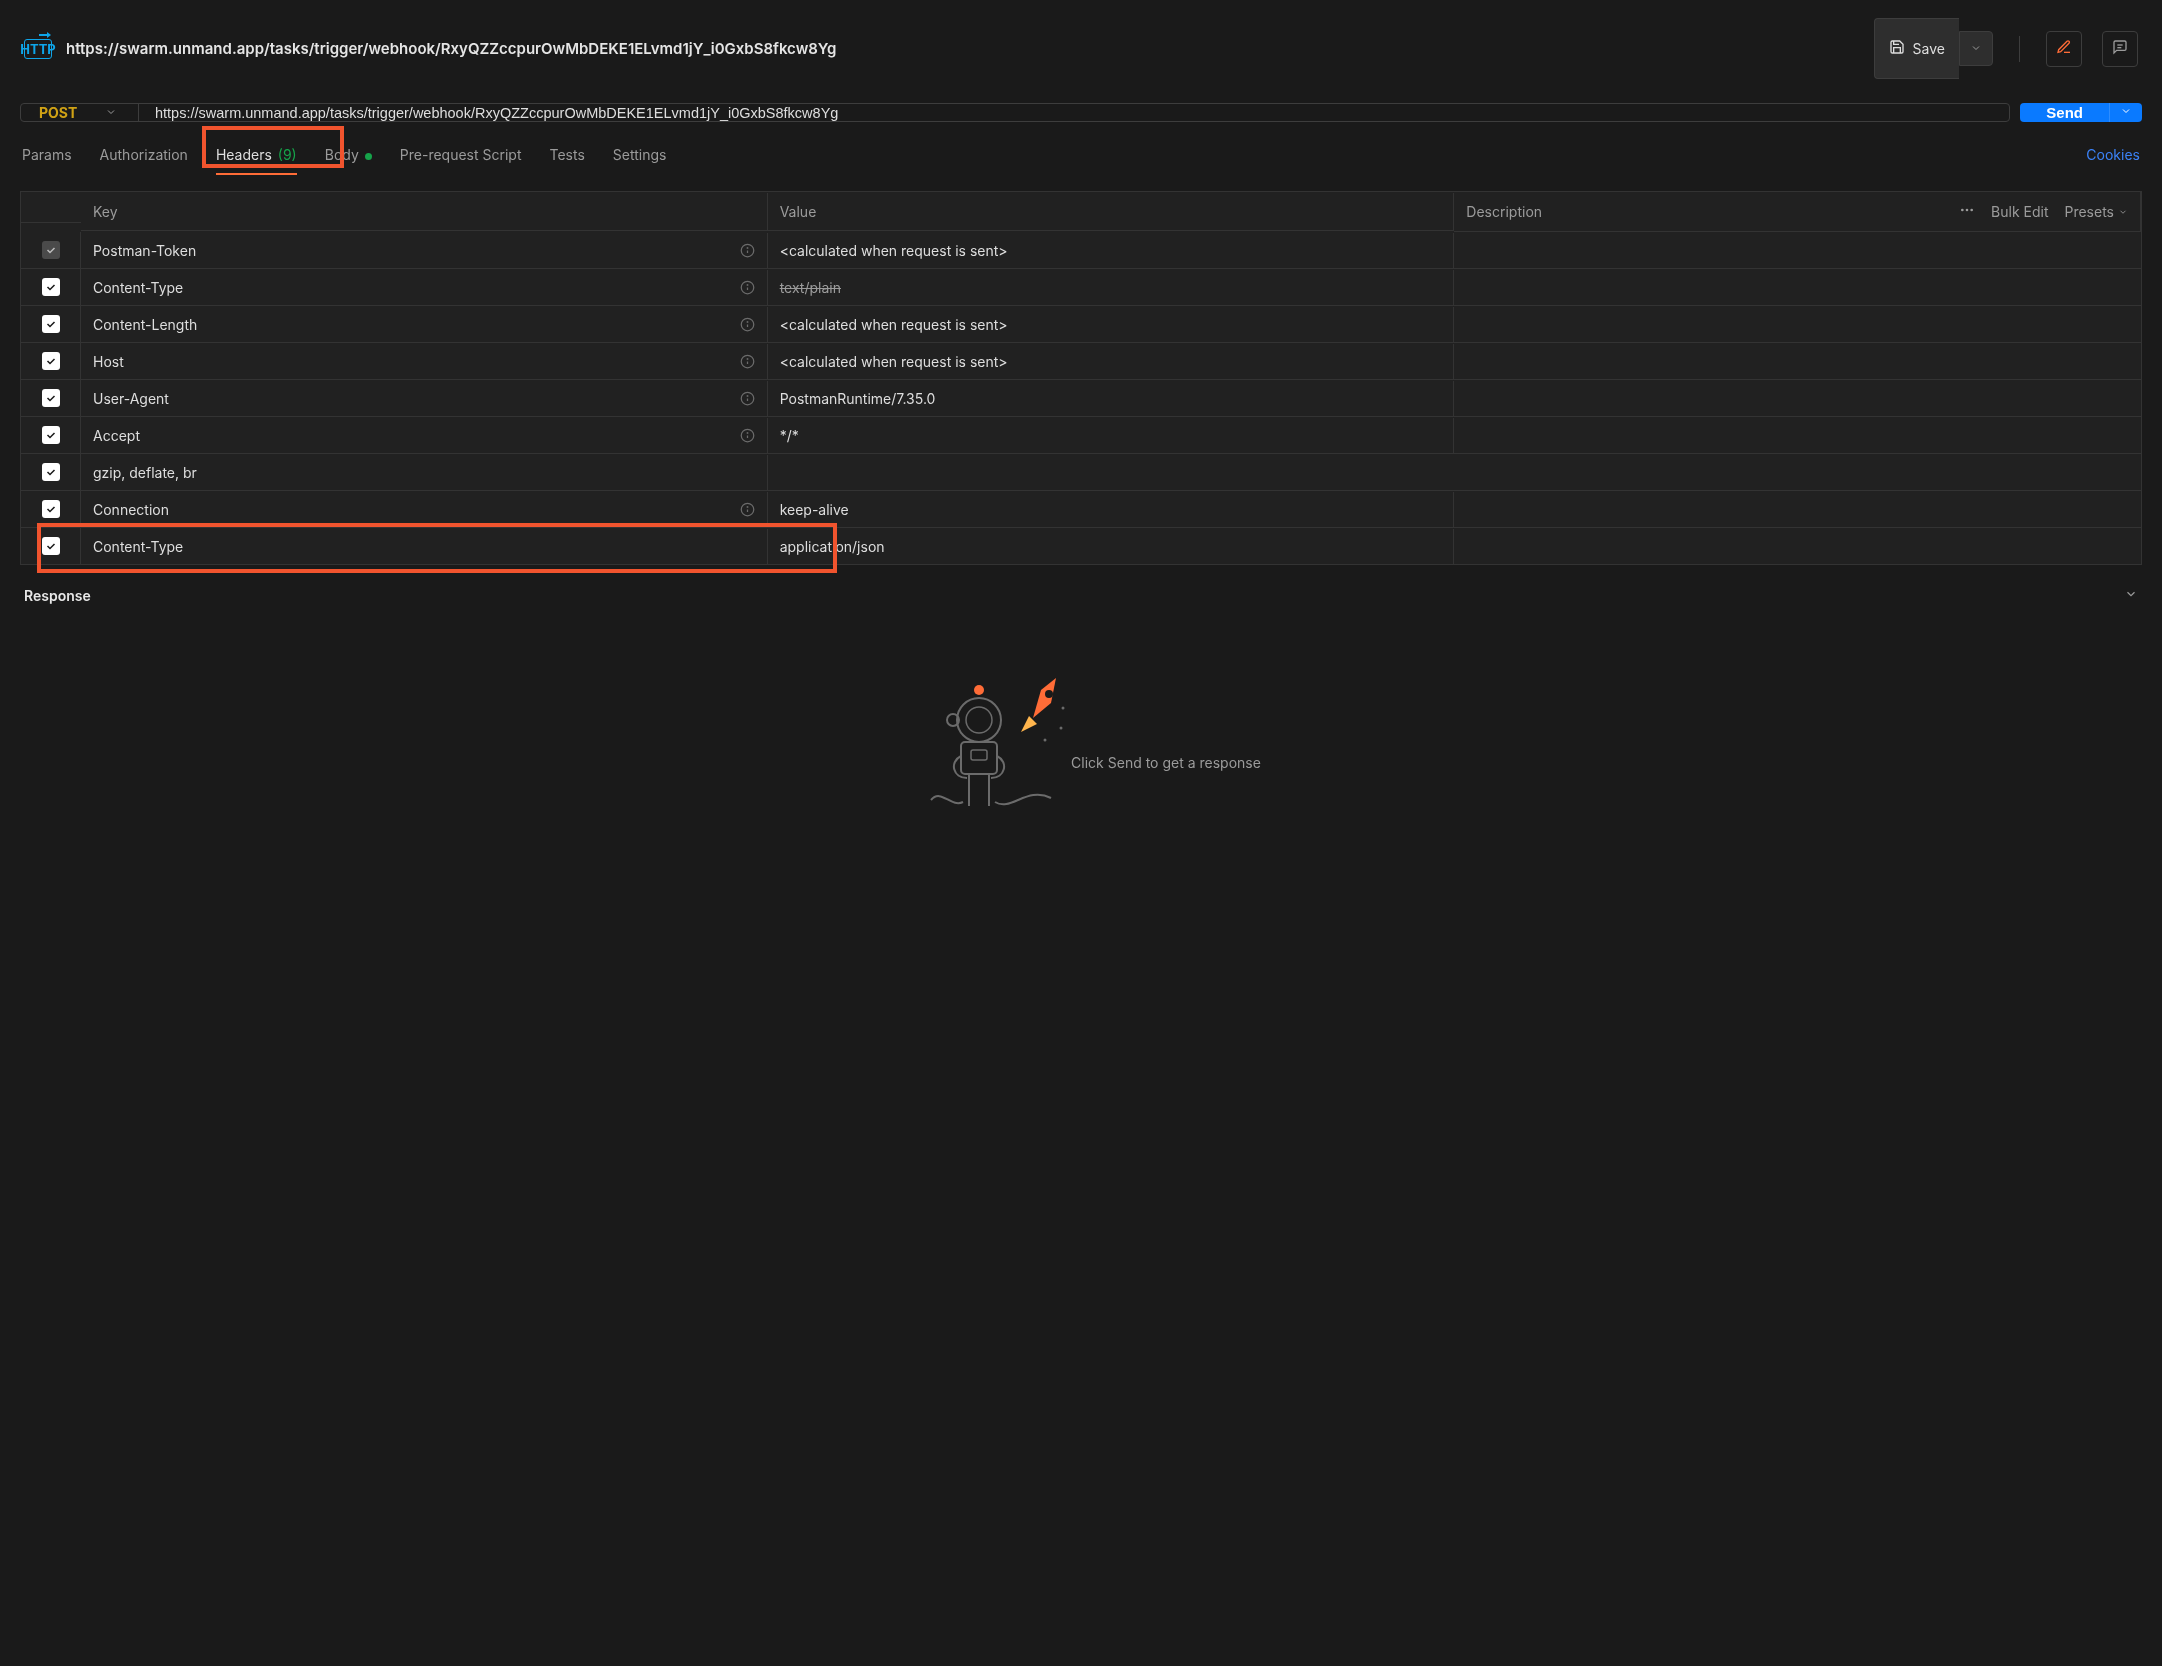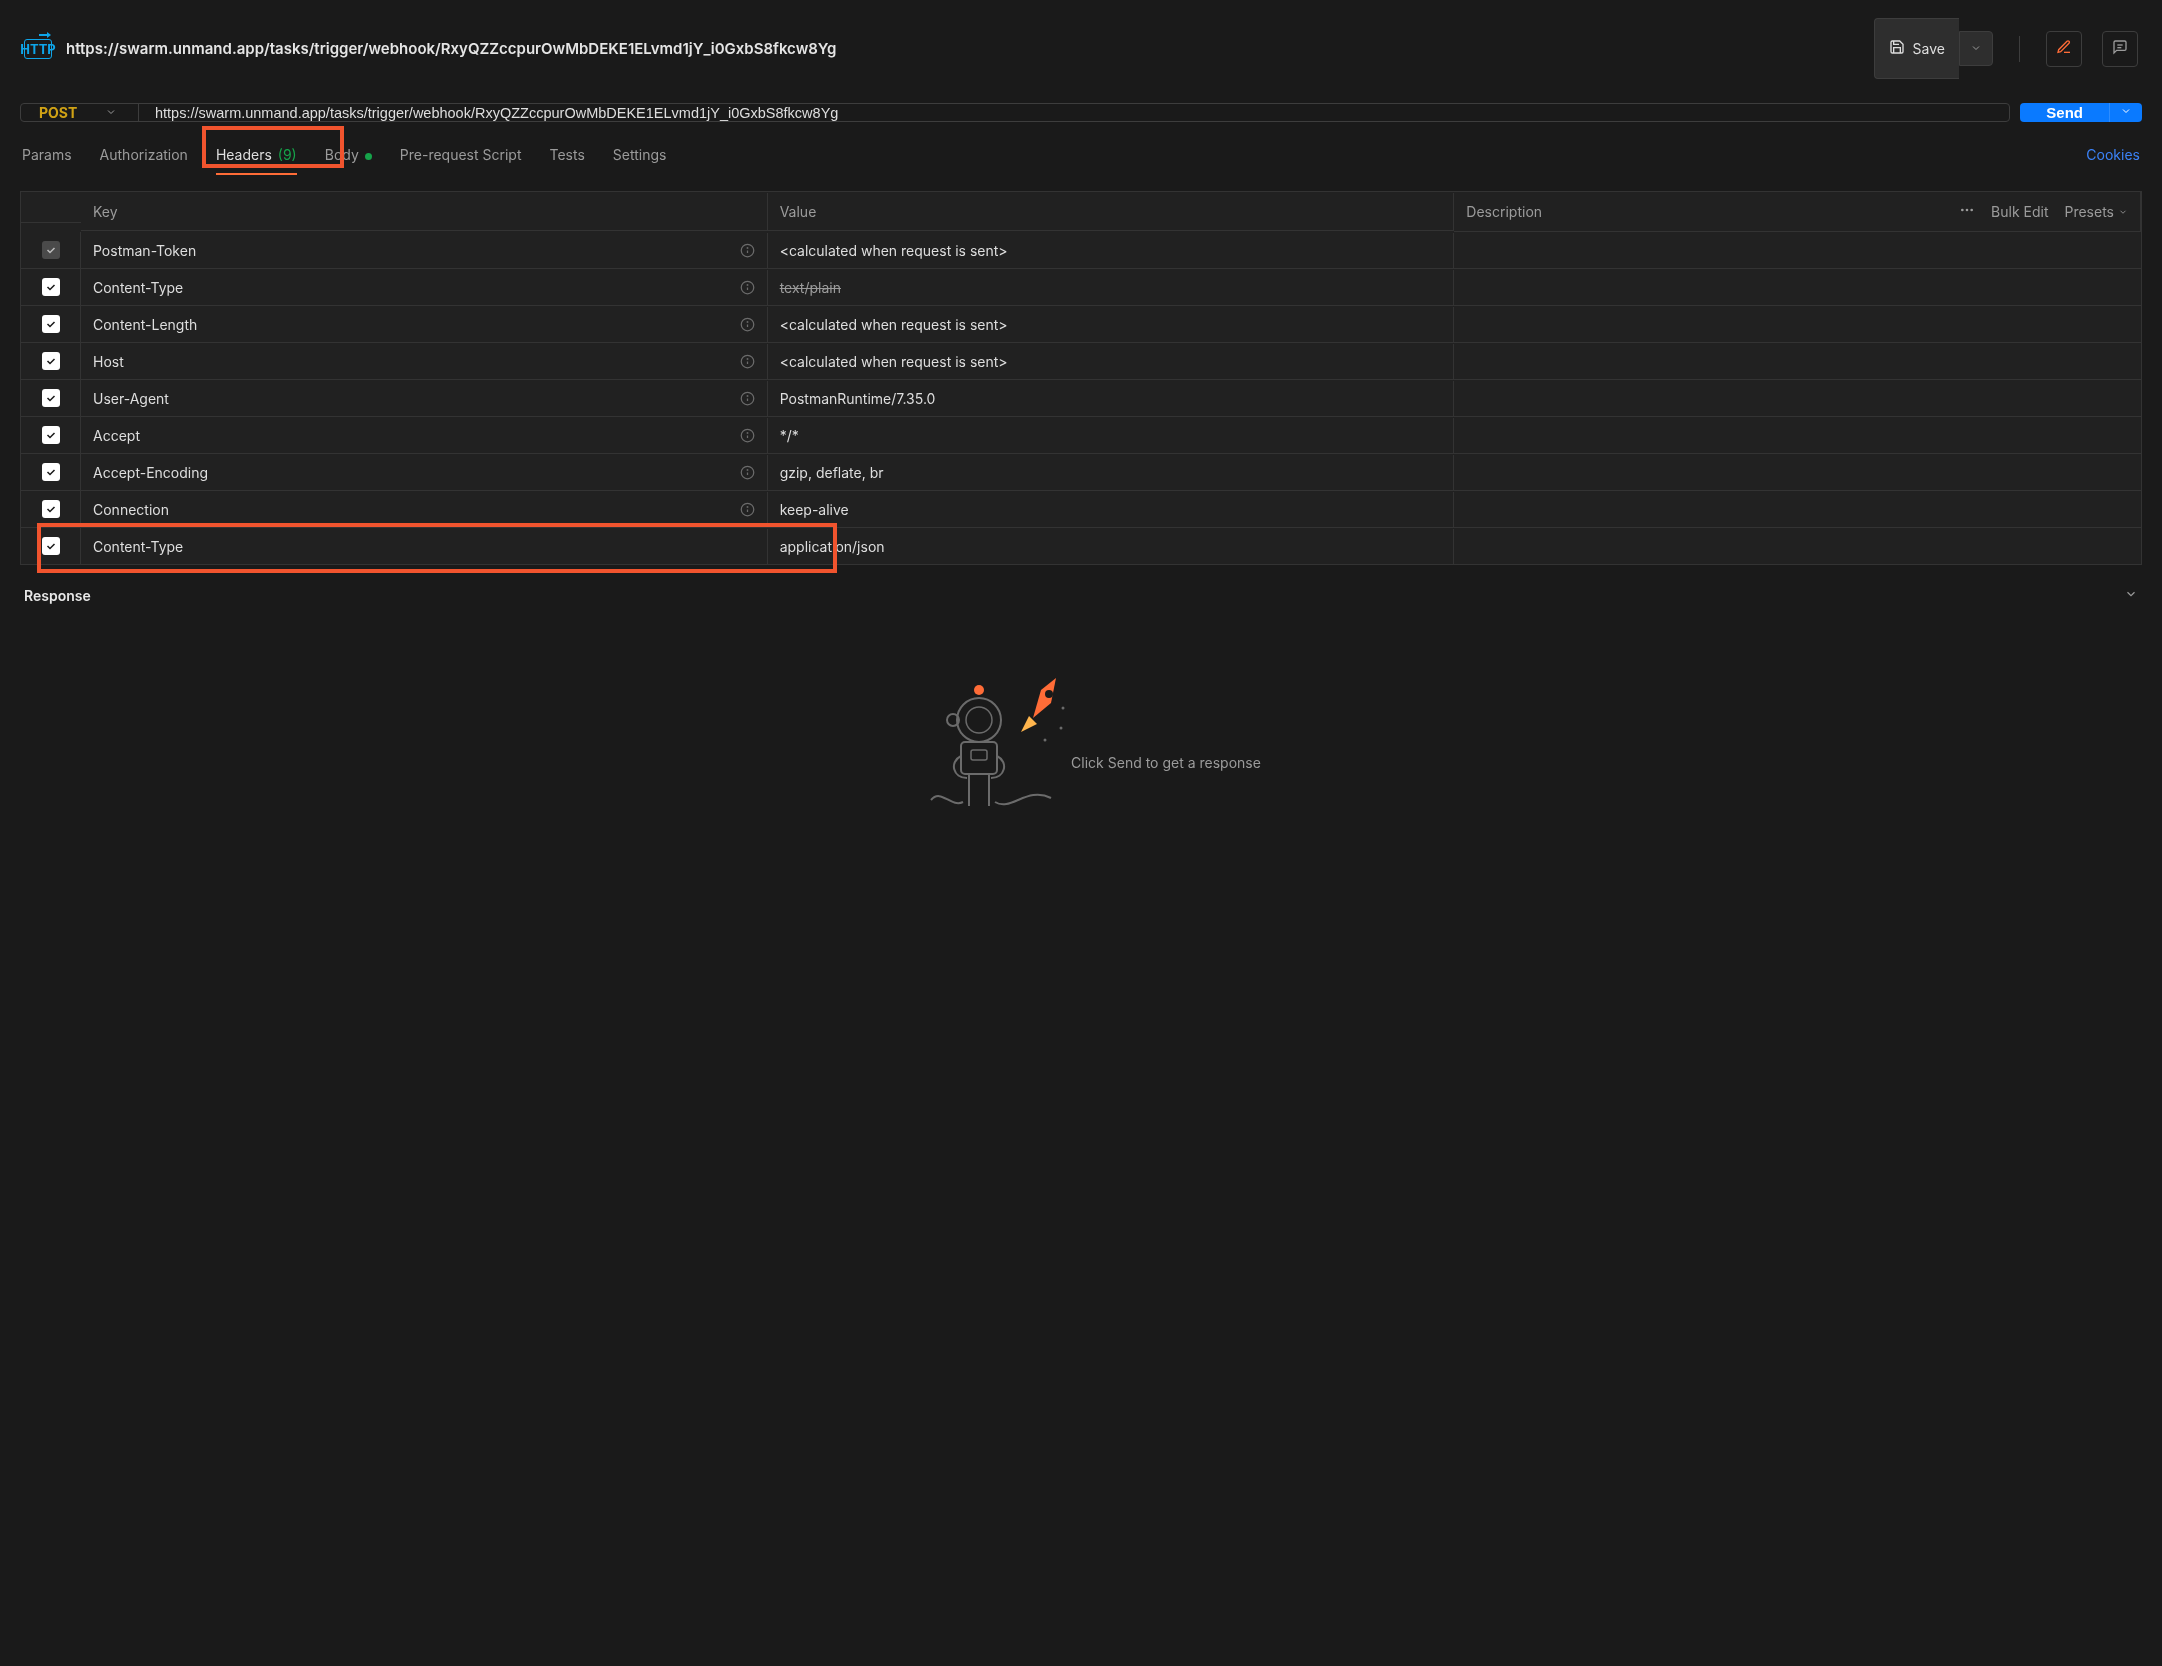--- a/index.html
+++ b/index.html
@@ -398,30 +398,20 @@
           <div>
             <span class="">*/*</span>
           </div>
           <div></div>
         </div>
         <div class="trow">
           <div>
             <span class="chk">
               <svg viewBox="0 0 24 24" fill="none" stroke="#1a1a1a" stroke-width="3">
                 <polyline points="5 12 10 17 19 8"></polyline>
-              </svg>
-            </span>
-          </div>
-          <div class="key-cell">
-            <span>Accept-Encoding</span>
-            <span class="info-ic">
-              <svg width="15" height="15" viewBox="0 0 24 24" fill="none" stroke="currentColor" stroke-width="2">
-                <circle cx="12" cy="12" r="10"></circle>
-                <line x1="12" y1="16" x2="12" y2="12"></line>
-                <circle cx="12" cy="8" r="0.5" fill="currentColor"></circle>
               </svg>
             </span>
           </div>
           <div>
             <span class="">gzip, deflate, br</span>
           </div>
           <div></div>
         </div>
         <div class="trow">
           <div>

